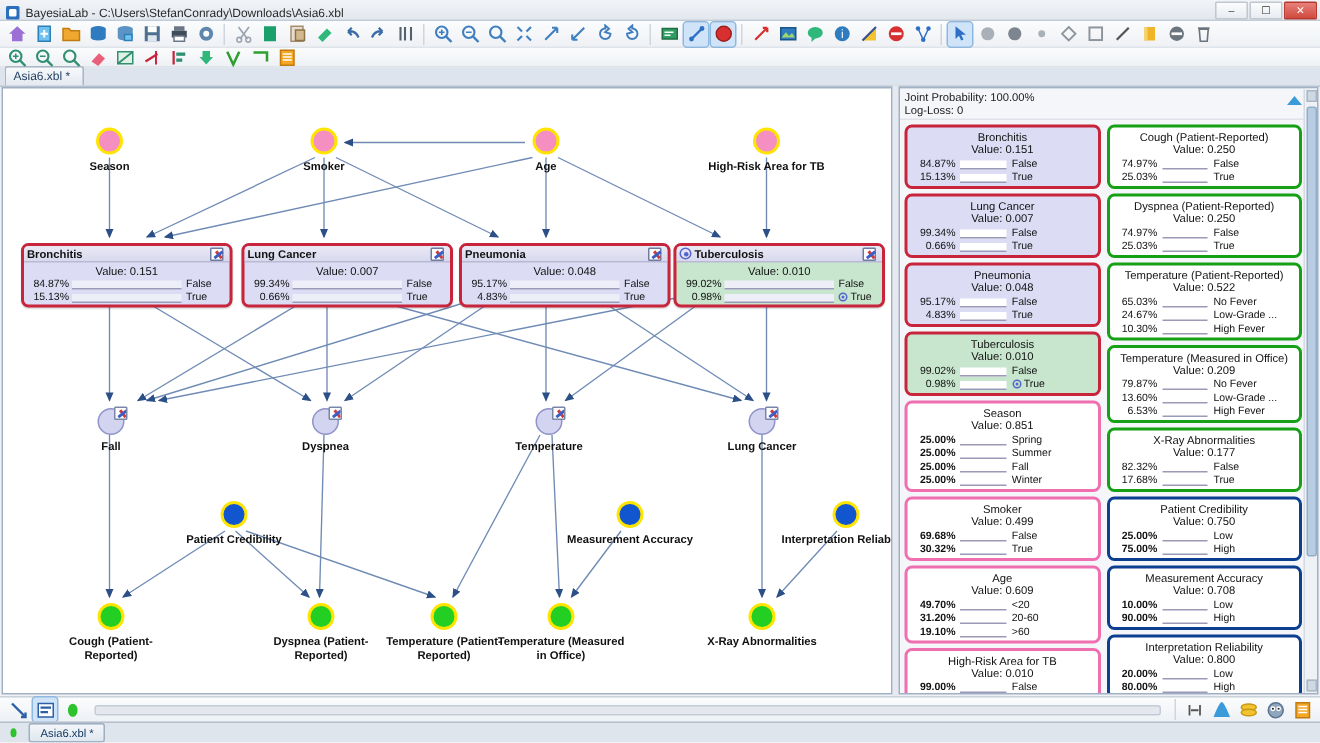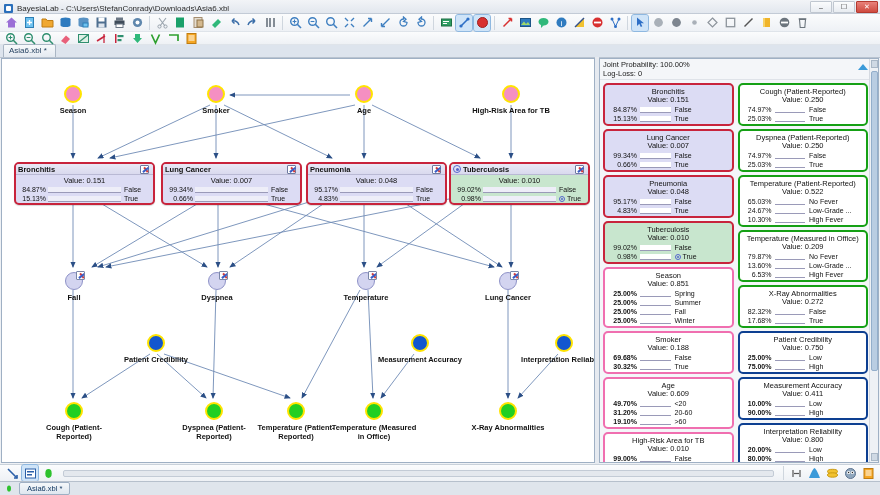--- a/index.html
+++ b/index.html
@@ -823,21 +823,21 @@
                 <span class="mstate">Fall</span>
               </div>
               <div class="mrow">
                 <span class="mpct bold">25.00%</span>
                 <span class="mtrack"><span class="mfill" style="width:25%"></span></span>
                 <span class="mstate">Winter</span>
               </div>
             </div>
             <div class="mbox p">
               <div class="mb-title">Smoker</div>
-              <div class="mb-val">Value: 0.188</div>
+              <div class="mb-val">Value: 0.499</div>
               <div class="mrow">
                 <span class="mpct bold">69.68%</span>
                 <span class="mtrack"><span class="mfill" style="width:69.68%"></span></span>
                 <span class="mstate">False</span>
               </div>
               <div class="mrow">
                 <span class="mpct bold">30.32%</span>
                 <span class="mtrack"><span class="mfill" style="width:30.32%"></span></span>
                 <span class="mstate">True</span>
               </div>
@@ -933,21 +933,21 @@
                 <span class="mstate">Low-Grade ...</span>
               </div>
               <div class="mrow">
                 <span class="mpct">6.53%</span>
                 <span class="mtrack"><span class="mfill" style="width:6.53%"></span></span>
                 <span class="mstate">High Fever</span>
               </div>
             </div>
             <div class="mbox g">
               <div class="mb-title">X-Ray Abnormalities</div>
-              <div class="mb-val">Value: 0.272</div>
+              <div class="mb-val">Value: 0.177</div>
               <div class="mrow">
                 <span class="mpct">82.32%</span>
                 <span class="mtrack"><span class="mfill" style="width:82.32%"></span></span>
                 <span class="mstate">False</span>
               </div>
               <div class="mrow">
                 <span class="mpct">17.68%</span>
                 <span class="mtrack"><span class="mfill" style="width:17.68%"></span></span>
                 <span class="mstate">True</span>
               </div>
@@ -961,21 +961,21 @@
                 <span class="mstate">Low</span>
               </div>
               <div class="mrow">
                 <span class="mpct bold">75.00%</span>
                 <span class="mtrack"><span class="mfill" style="width:75%"></span></span>
                 <span class="mstate">High</span>
               </div>
             </div>
             <div class="mbox b">
               <div class="mb-title">Measurement Accuracy</div>
-              <div class="mb-val">Value: 0.411</div>
+              <div class="mb-val">Value: 0.708</div>
               <div class="mrow">
                 <span class="mpct bold">10.00%</span>
                 <span class="mtrack"><span class="mfill" style="width:10%"></span></span>
                 <span class="mstate">Low</span>
               </div>
               <div class="mrow">
                 <span class="mpct bold">90.00%</span>
                 <span class="mtrack"><span class="mfill" style="width:90%"></span></span>
                 <span class="mstate">High</span>
               </div>

